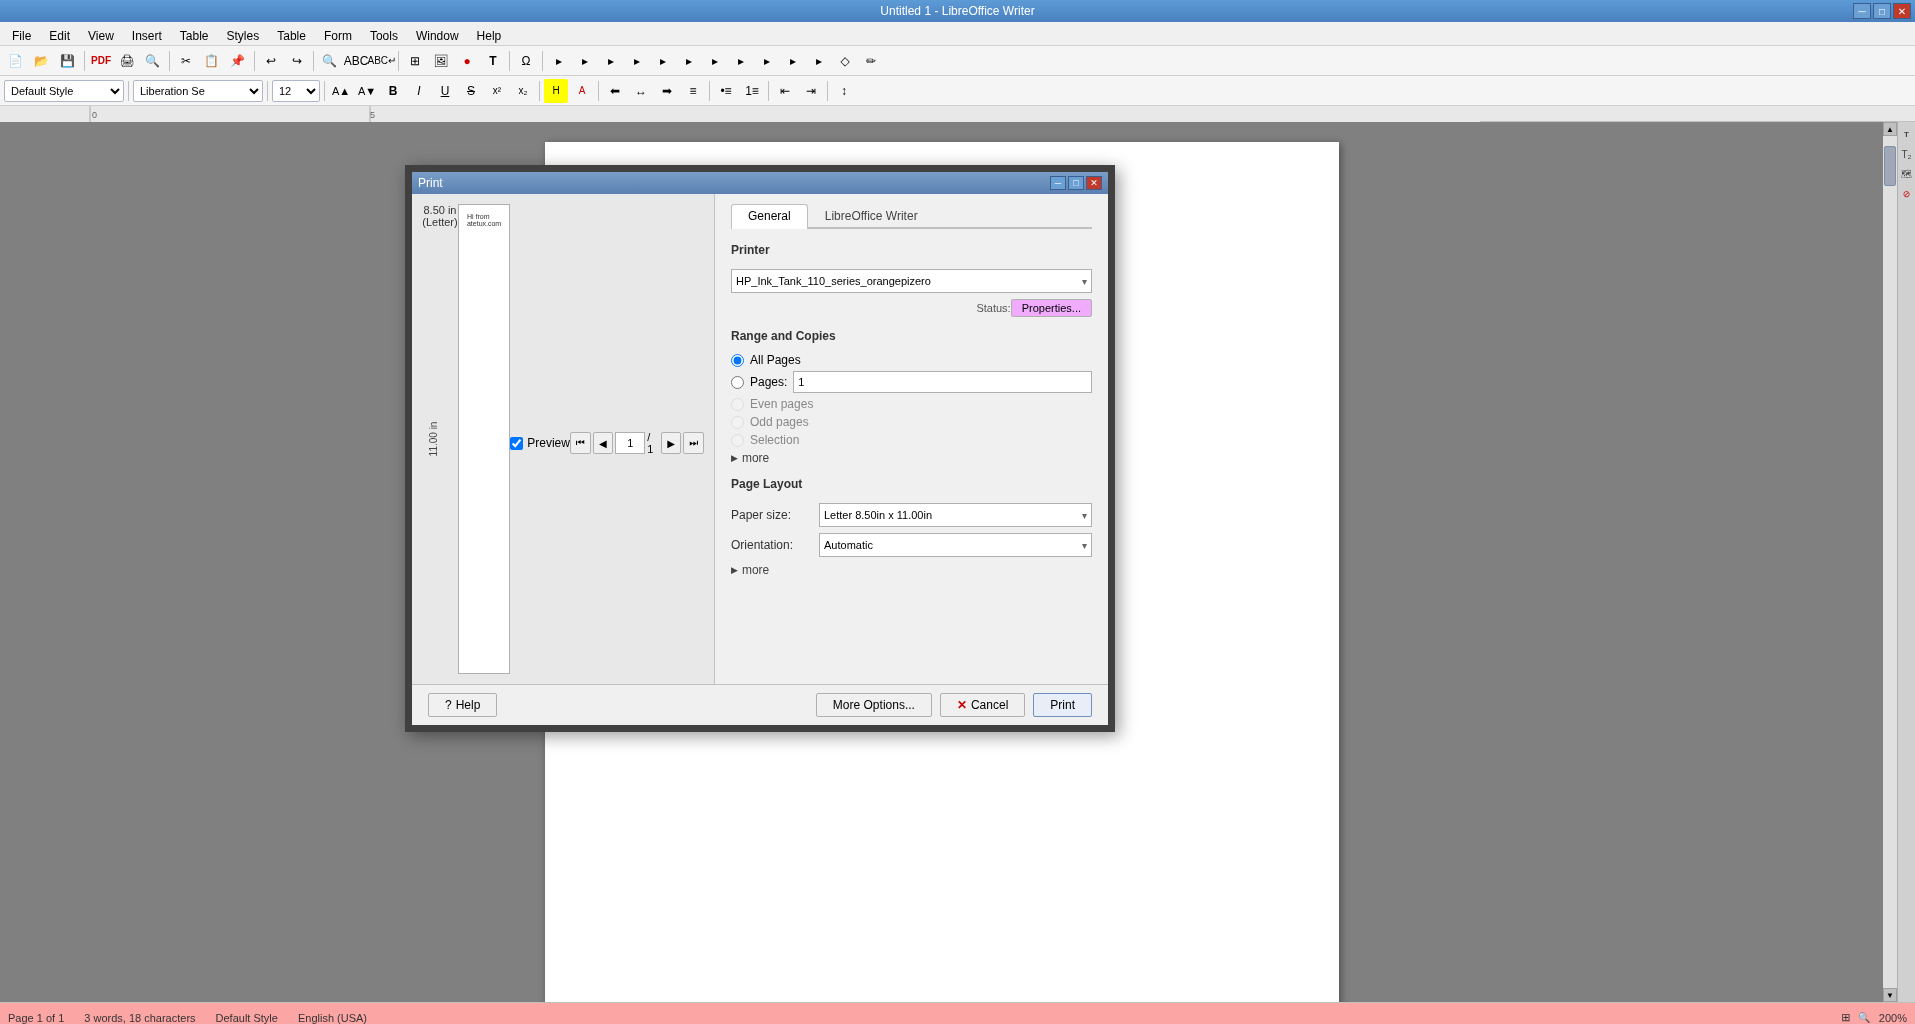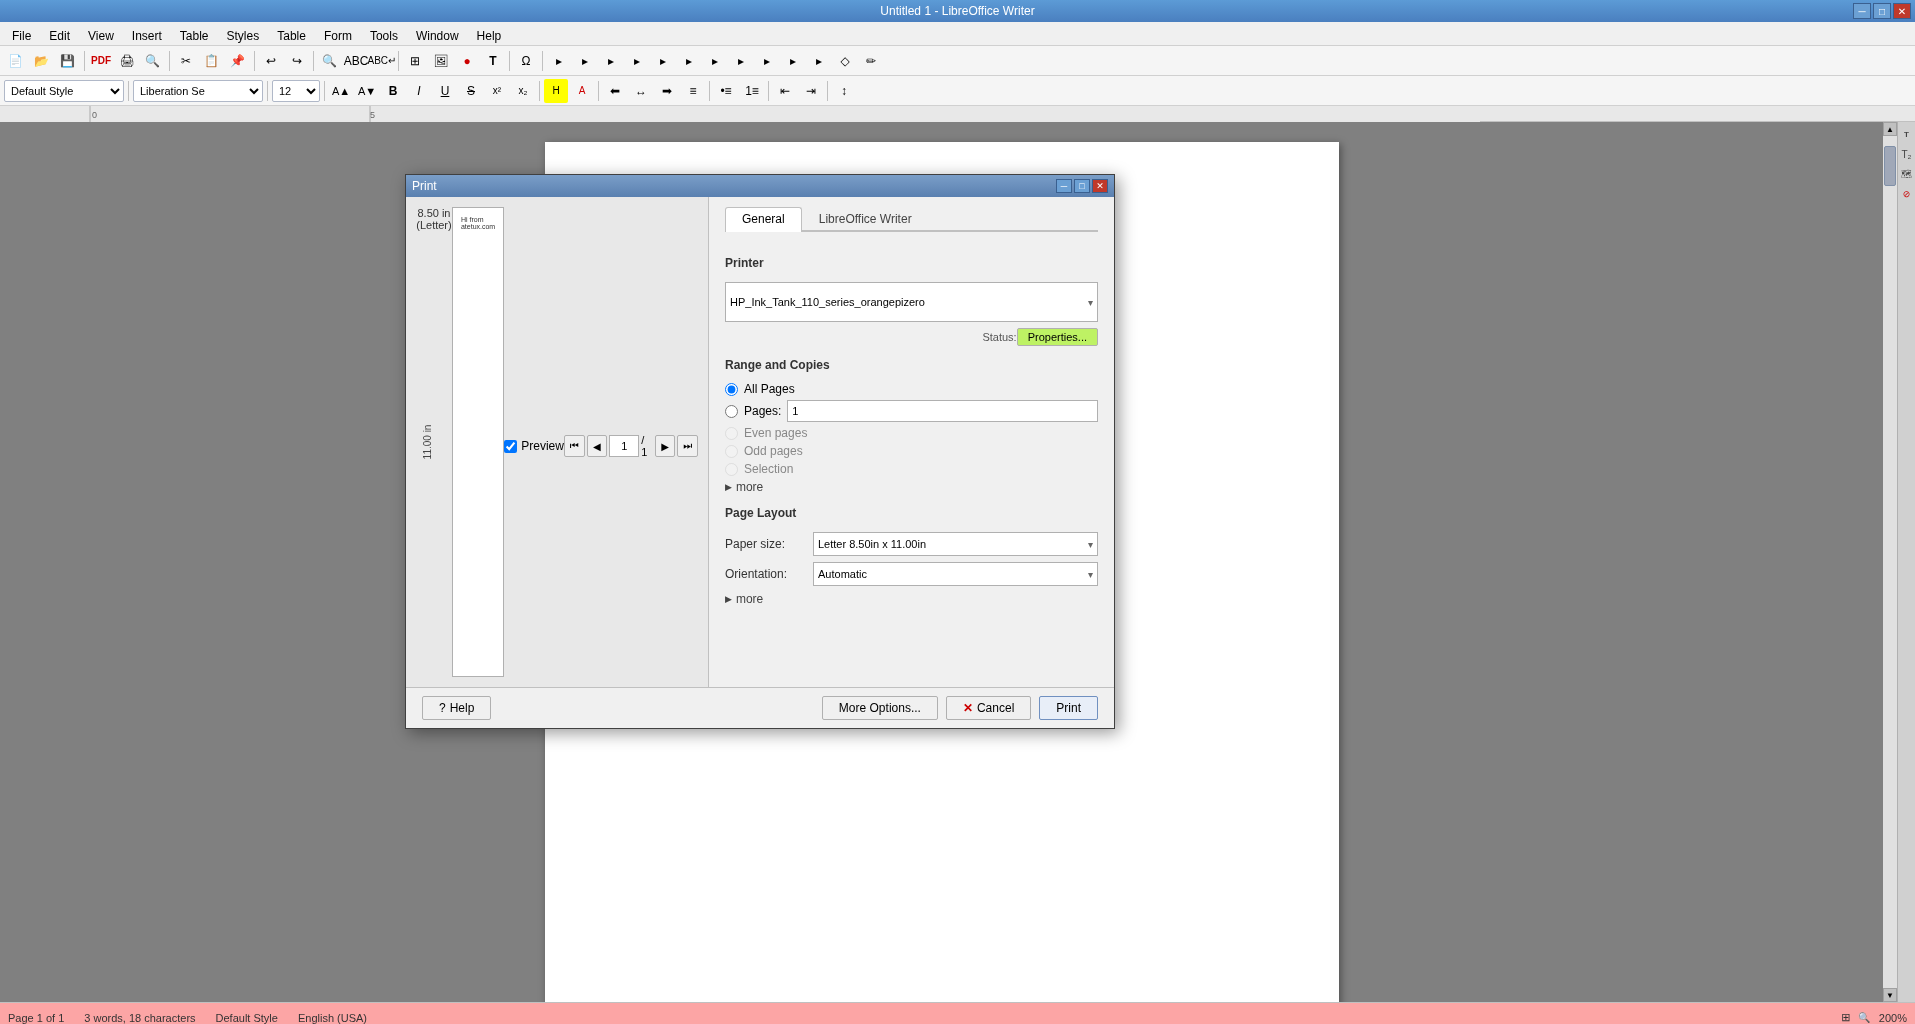--- a/index.html
+++ b/index.html
@@ -230,25 +230,25 @@
       top: 0; left: 0;
       width: 1915px;
       height: 1024px;
       pointer-events: none;
       z-index: 100;
     }
 
     
     #print-dialog {
       position: absolute;
-      top: 174px;
+      top: 165px;
       left: 405px;
       width: 710px;
       background: #f0f0f0;
-      border: 1px solid #404040;
+      border: 7px solid #404040;
       box-shadow: 4px 4px 16px rgba(0,0,0,0.4);
       pointer-events: all;
     }
 
     #dialog-titlebar {
       background: linear-gradient(to bottom, #7a9ec8, #5a80b0);
       height: 22px;
       display: flex;
       align-items: center;
       padding: 0 6px;
@@ -369,21 +369,21 @@
       padding: 10px 16px;
       display: flex;
       flex-direction: column;
       gap: 12px;
     }
 
     
     #dialog-tabs {
       display: flex;
       border-bottom: 2px solid #c0c0c0;
-      margin-bottom: 12px;
+      margin-bottom: 2px;
     }
     .dialog-tab {
       padding: 4px 16px;
       font-size: 12px;
       cursor: pointer;
       border: 1px solid transparent;
       border-bottom: none;
       border-radius: 3px 3px 0 0;
       color: #444;
     }
@@ -402,42 +402,42 @@
       font-weight: bold;
       color: #333;
       margin-bottom: 6px;
     }
 
     
     #printer-section { display: flex; flex-direction: column; gap: 6px; }
 
     .printer-dropdown {
       width: 100%;
-      height: 40px;
+      height: 24px;
       border: 1px solid #b0b0b0;
       background: white;
       font-size: 11px;
       padding: 0 4px;
       cursor: pointer;
       display: flex;
       align-items: center;
       justify-content: space-between;
     }
     .dropdown-arrow { font-size: 10px; color: #666; }
 
     .printer-status-row {
       display: flex;
       align-items: center;
       justify-content: flex-end;
     }
     .printer-status-label { font-size: 11px; color: #555; }
     .properties-btn {
       padding: 2px 10px;
       border: 1px solid #b0b0b0;
-      background: #bef264;
+      background: #f0abfc;
       font-size: 11px;
       cursor: pointer;
       border-radius: 2px;
     }
 
     
     #range-section { display: flex; flex-direction: column; gap: 4px; }
 
     .radio-row {
       display: flex;

